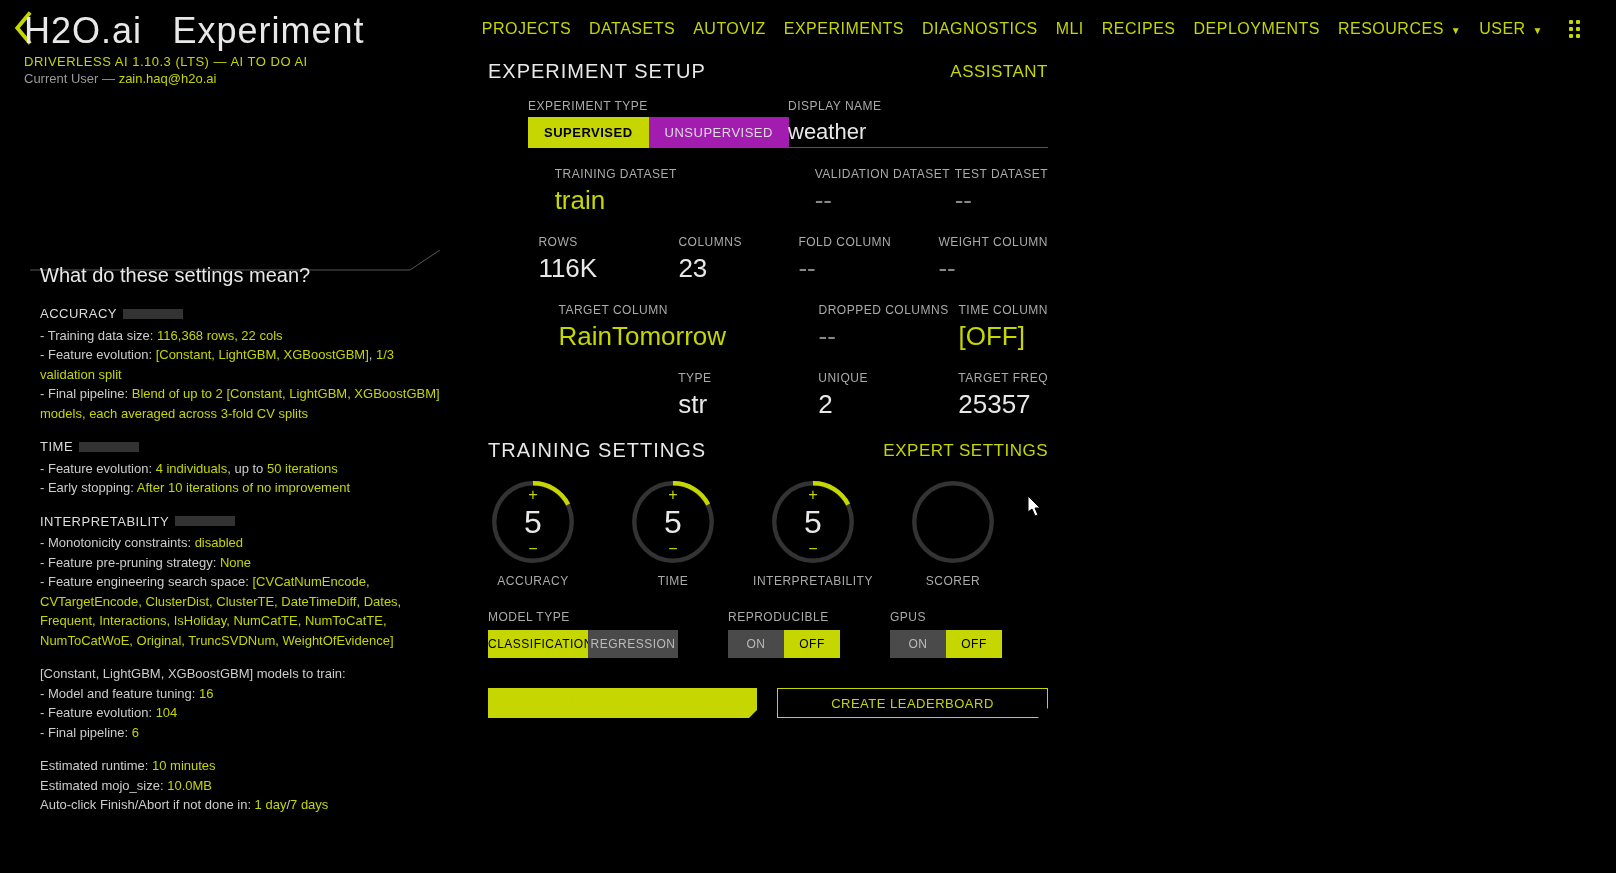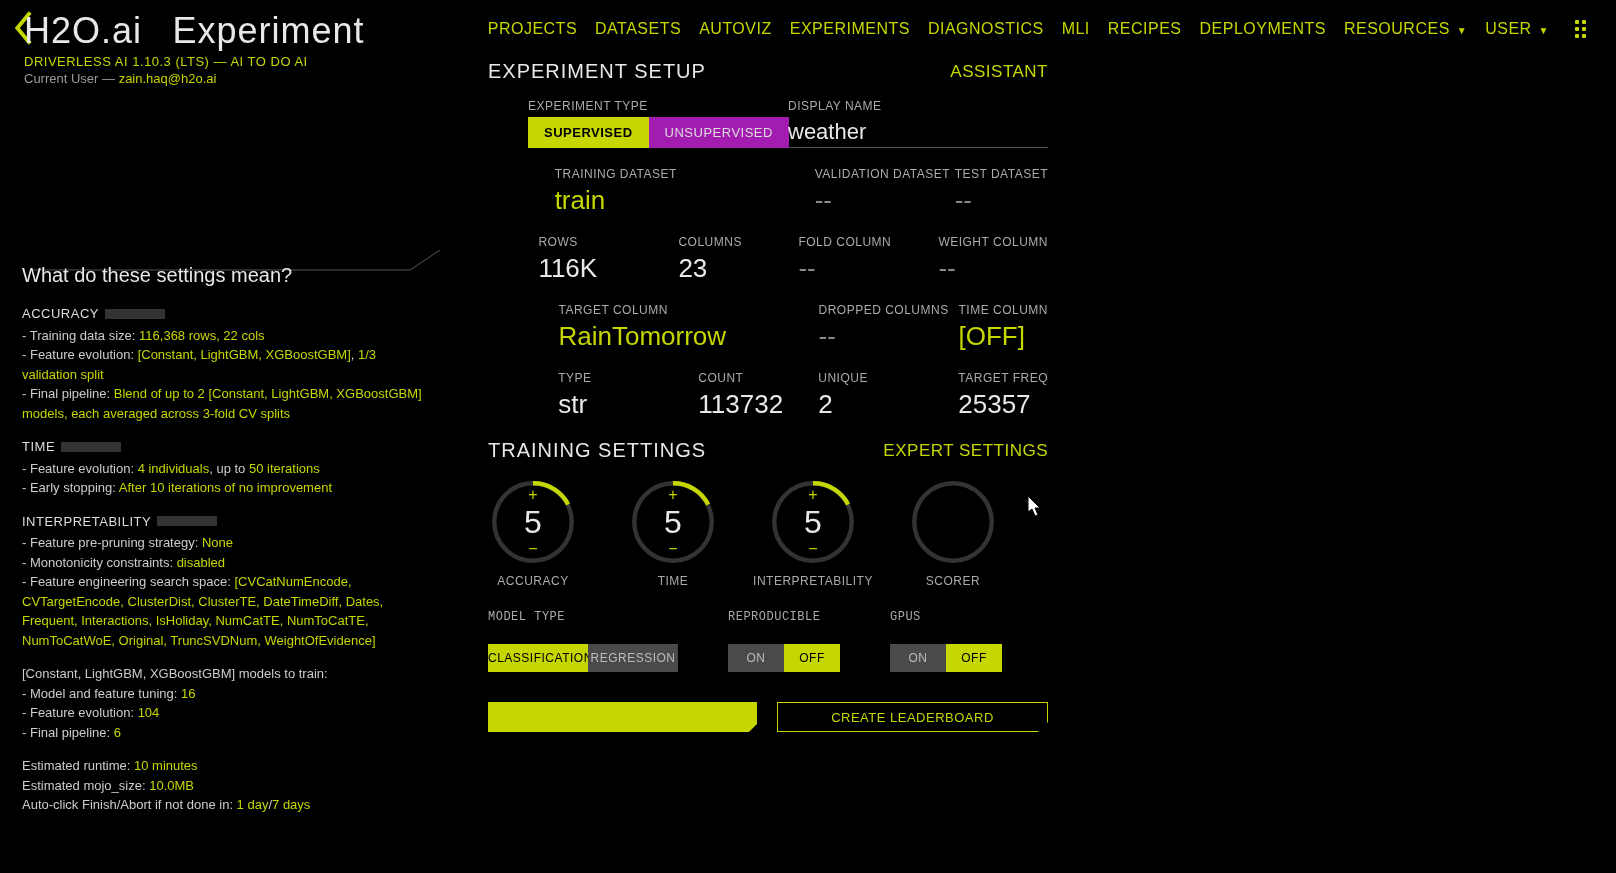--- a/index.html
+++ b/index.html
@@ -11,21 +11,21 @@
   overflow:hidden;
   position:relative;
 }
 .back-caret { position:absolute; left:10px; top:10px; width:30px; height:36px; cursor:pointer;}
 .back-caret svg { width:100%; height:100%; }
 .logo-block { position:absolute; left:24px; top:10px; }
 .logo-text { font-size:36px; font-weight:300; color:#e8e8e8; letter-spacing:1px; font-stretch:condensed;}
 .logo-sub { font-size:13px; color:#c5d600; margin-top:2px; letter-spacing:0.5px;}
 .user-line { font-size:13px; color:#9a9a9a; margin-top:2px;}
 .user-line .usr { color:#c5d600; }
-.nav { position:absolute; top:20px; right:30px; display:flex; gap:18px; align-items:center;}
+.nav { position:absolute; top:20px; right:36px; display:flex; gap:18px; align-items:center;}
 .nav-item { color:#c5d600; font-size:16px; letter-spacing:0.5px; cursor:pointer; white-space:nowrap;}
 .nav-item .tri { font-size:10px; margin-left:2px; color:#c5d600;}
 .dots-menu { display:flex; flex-direction:column; gap:3px; margin-left:8px; cursor:pointer;}
 .dots-menu .dr { display:flex; gap:3px;}
 .dots-menu .d { width:4px; height:4px; background:#c5d600; border-radius:1px;}
 
 .main { position:absolute; left:488px; top:60px; width:560px; }
 .sec-header { display:flex; justify-content:space-between; align-items:center; margin-bottom:16px;}
 .sec-title { font-size:20px; color:#e8e8e8; letter-spacing:1px;}
 .sec-link { font-size:17px; color:#c5d600; cursor:pointer; letter-spacing:0.5px;}
@@ -47,34 +47,34 @@
 .dials { display:flex; gap:50px; margin-top:12px; margin-bottom:22px;}
 .dial-wrap { display:flex; flex-direction:column; align-items:center; width:90px;}
 .dial { width:88px; height:88px; position:relative; cursor:pointer;}
 .dial svg { width:100%; height:100%;}
 .dial-val { position:absolute; top:50%; left:50%; transform:translate(-50%,-50%); font-size:32px; color:#e8e8e8; font-weight:300;}
 .dial-plus { position:absolute; top:8px; left:50%; transform:translateX(-50%); color:#c5d600; font-size:16px; cursor:pointer;}
 .dial-minus { position:absolute; bottom:8px; left:50%; transform:translateX(-50%); color:#c5d600; font-size:16px; cursor:pointer;}
 .dial-lbl { font-size:12px; color:#aaa; margin-top:8px; letter-spacing:0.5px; text-align:center;}
 
 .tog-row { display:flex; gap:50px; margin-bottom:30px;}
-.tog-fld .fld-lbl{margin-bottom:20px;font-family:Liberation Mono, monospace;}
+.tog-fld .fld-lbl{margin-bottom:6px;}
 .tog { display:flex;}
 .tog-btn { width:56px; height:28px; font-size:12px; border:none; cursor:pointer; letter-spacing:0.5px;}
 .tog-btn.sel { background:#c5d600; color:#000;}
 .tog-btn.unsel { background:#4a4a4a; color:#bbb;}
 
 .act-row { display:flex; gap:20px;}
 .act-btn { flex:1; height:30px; font-size:13px; letter-spacing:0.5px; cursor:pointer; border:none; position:relative;}
 .act-primary { background:#c5d600; color:#c5d600;}
 .act-secondary { background:transparent; color:#c5d600; border:1px solid #c5d600;}
 .act-btn::after{ content:''; position:absolute; right:-1px; bottom:-1px; width:0; height:0; border-left:10px solid transparent; border-bottom:10px solid #000;}
 
 
-.sidepanel { position:absolute; left:22px; top:260px; width:400px; font-size:14px; line-height:1.5;}
+.sidepanel { position:absolute; left:40px; top:260px; width:400px; font-size:14px; line-height:1.5;}
 .sp-title { font-size:20px; color:#e8e8e8; margin-bottom:14px; font-weight:300;}
 .sp-sec { margin-bottom:14px;}
 .sp-sec-head { display:flex; align-items:center; gap:6px; margin-bottom:2px;}
 .sp-sec-name { font-size:13px; color:#ddd; letter-spacing:0.5px;}
 .sp-bar { width:60px; height:10px; background:#333; position:relative;}
 .sp-bar-fill { height:100%; background:#c5d600;}
 .sp-line { font-size:13px; color:#ccc;}
 .sp-line .hl { color:#c5d600;}
 .connector { position:absolute; pointer-events:none;}
 
@@ -197,24 +197,20 @@
       <div class="fld-lbl">TIME COLUMN</div>
       <div class="fld-val y">[OFF]</div>
     </div>
   </div>
 
   <div class="row">
     <div class="fld" style="width:140px">
       <div class="fld-lbl">TYPE</div>
       <div class="fld-val">str</div>
     </div>
-    <div class="fld" style="width:120px">
-      <div class="fld-lbl">COUNT</div>
-      <div class="fld-val">113732</div>
-    </div>
     <div class="fld" style="width:140px">
       <div class="fld-lbl">UNIQUE</div>
       <div class="fld-val">2</div>
     </div>
     <div class="fld">
       <div class="fld-lbl">TARGET FREQ</div>
       <div class="fld-val">25357</div>
     </div>
   </div>
 
@@ -321,22 +317,22 @@
     </div>
     <div class="sp-line"><span>- Feature evolution: </span><span class="hl">4 individuals</span><span>, up to </span><span class="hl">50 iterations</span></div>
     <div class="sp-line"><span>- Early stopping: </span><span class="hl">After </span><span class="hl">10</span><span class="hl"> iterations of no improvement</span></div>
   </div>
 
   <div class="sp-sec">
     <div class="sp-sec-head">
       <span class="sp-sec-name">INTERPRETABILITY</span>
       <span class="sp-bar"><span class="sp-bar-fill" style="width:50%"></span></span>
     </div>
+    <div class="sp-line"><span>- Monotonicity constraints: </span><span class="hl">disabled</span></div>
     <div class="sp-line"><span>- Feature pre-pruning strategy: </span><span class="hl">None</span></div>
-    <div class="sp-line"><span>- Monotonicity constraints: </span><span class="hl">disabled</span></div>
     <div class="sp-line"><span>- Feature engineering search space: </span><span class="hl">[CVCatNumEncode, CVTargetEncode, ClusterDist, ClusterTE, DateTimeDiff, Dates, Frequent, Interactions, IsHoliday, NumCatTE, NumToCatTE, NumToCatWoE, Original, TruncSVDNum, WeightOfEvidence]</span></div>
   </div>
 
   <div class="sp-sec">
     <div class="sp-line">[Constant, LightGBM, XGBoostGBM] models to train:</div>
     <div class="sp-line"><span>- Model and feature tuning: </span><span class="hl">16</span></div>
     <div class="sp-line"><span>- Feature evolution: </span><span class="hl">104</span></div>
     <div class="sp-line"><span>- Final pipeline: </span><span class="hl">6</span></div>
   </div>
 

